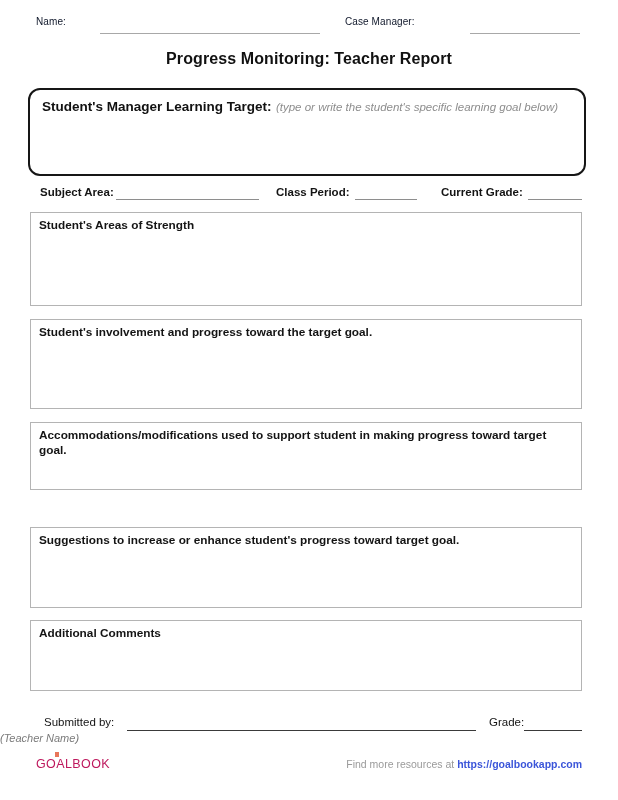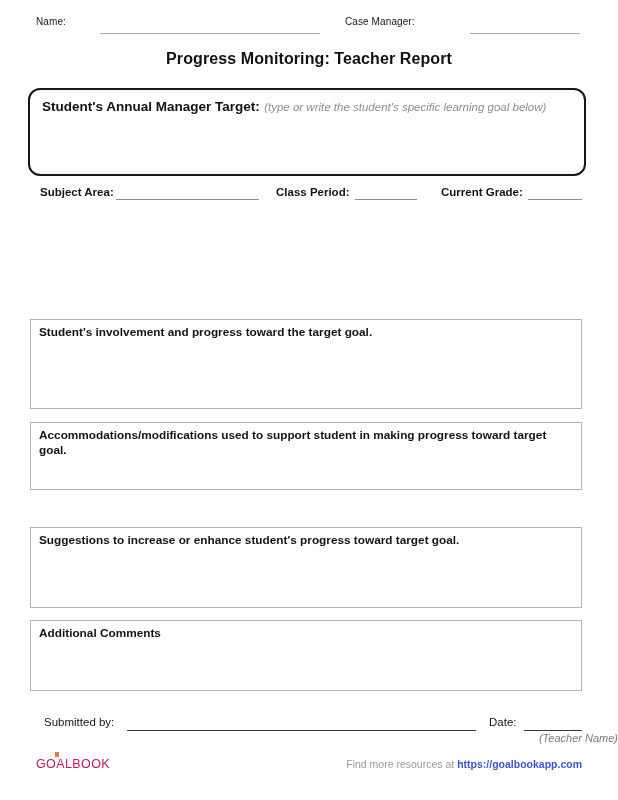--- a/index.html
+++ b/index.html
@@ -145,21 +145,21 @@
   .rule-dark {
     position: absolute;
     border-bottom: 1.2px solid #3a3a3a;
     height: 0;
   }
   .teacher-hint {
     position: absolute;
     left: 0;
     top: 732px;
     width: 618px;
-    text-align: right;
+    text-align: left;
     font-size: 11px;
     font-style: italic;
     color: #7b7b7b;
   }
 
   
   .logo {
     position: absolute;
     left: 36px;
     top: 757px;
@@ -200,36 +200,39 @@
     <span class="rule-light" style="left:100px; top:17px; width:220px;"></span>
 
     <span class="name-label" style="left:345px; top:0;">Case Manager:</span>
     <span class="rule-light" style="left:470px; top:17px; width:110px;"></span>
   </div>
 
   <div class="doc-title">Progress Monitoring: Teacher Report</div>
 
   <div class="target-box">
     <div class="target-head">
-      <span class="strong">Student's Annual Manager Target:</span>
+      <span class="strong">Student's Manager Learning Target:</span>
       <span class="hint">(type or write the student's specific learning goal below)</span>
     </div>
   </div>
 
   <div class="subject-row">
     <span class="sub-label" style="left:40px; top:0;">Subject Area:</span>
     <span class="rule-mid" style="left:116px; top:13px; width:143px;"></span>
 
     <span class="sub-label" style="left:276px; top:0;">Class Period:</span>
     <span class="rule-mid" style="left:355px; top:13px; width:62px;"></span>
 
     <span class="sub-label" style="left:441px; top:0;">Current Grade:</span>
     <span class="rule-mid" style="left:528px; top:13px; width:54px;"></span>
   </div>
 
+  <div class="sec-box" style="top:212px; height:94px;">
+    <div class="sec-label">Student's Areas of Strength</div>
+  </div>
 
   <div class="sec-box" style="top:319px; height:90px;">
     <div class="sec-label">Student's involvement and progress toward the target goal.</div>
   </div>
 
   <div class="sec-box" style="top:422px; height:68px;">
     <div class="sec-label">Accommodations/modifications used to support student in making progress toward target goal.</div>
   </div>
 
   <div class="sec-box" style="top:527px; height:81px;">
@@ -237,21 +240,21 @@
   </div>
 
   <div class="sec-box" style="top:620px; height:71px;">
     <div class="sec-label">Additional Comments</div>
   </div>
 
   <div class="submit-row">
     <span class="foot-label" style="left:44px; top:0;">Submitted by:</span>
     <span class="rule-dark" style="left:127px; top:14px; width:349px;"></span>
 
-    <span class="foot-label" style="left:489px; top:0;">Date:</span>
+    <span class="foot-label" style="left:489px; top:0;">Grade:</span>
     <span class="rule-dark" style="left:524px; top:14px; width:58px;"></span>
   </div>
 
   <div class="teacher-hint">(Teacher Name)</div>
 
   <div class="logo">
     <span class="flag"></span>
     <span>GOALBOOK</span>
   </div>
 

